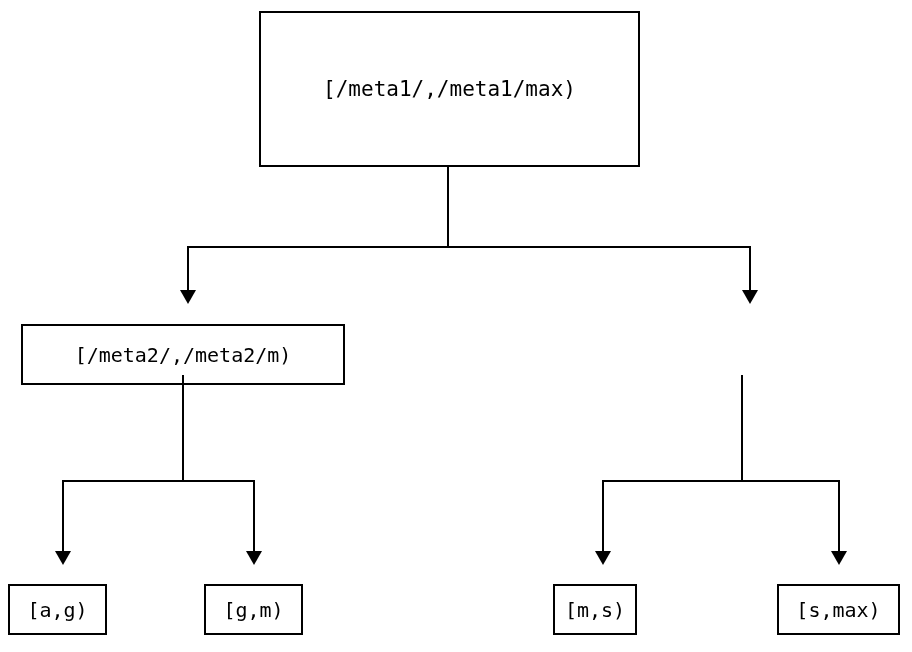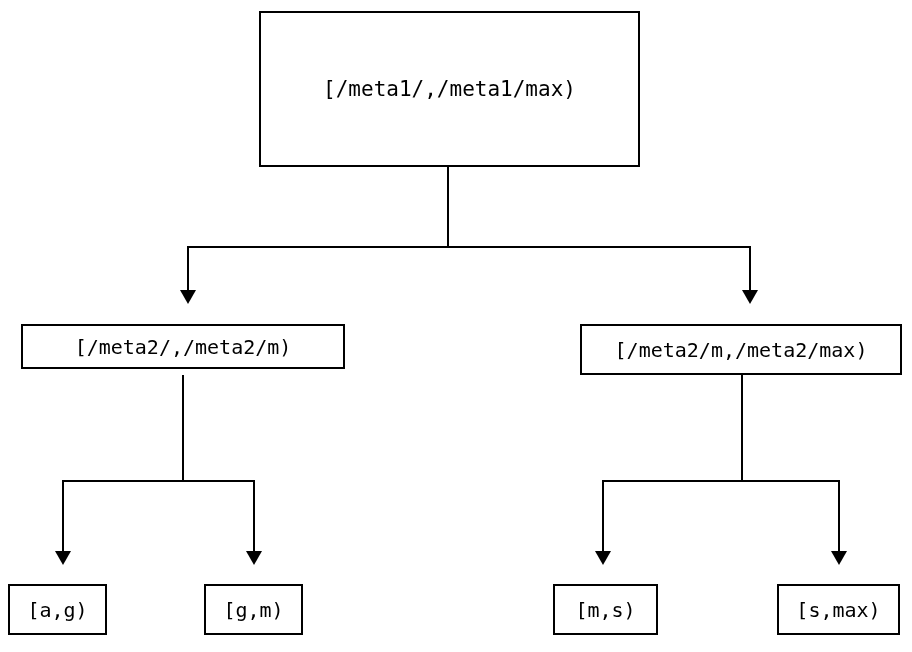--- a/index.html
+++ b/index.html
@@ -38,39 +38,39 @@
     width: 381px;
     height: 156px;
   }
   #node-root .node-label { font-size: 21px; }
 
   
   #node-mid-left {
     left: 21px;
     top: 324px;
     width: 324px;
-    height: 45px;
+    height: 61px;
   }
   #node-mid-right {
     left: 580px;
     top: 324px;
     width: 322px;
     height: 51px;
   }
   #node-mid-left .node-label,
   #node-mid-right .node-label { font-size: 20px; }
 
   
   .leaf {
     top: 584px;
     height: 51px;
   }
   #node-leaf-0 { left: 8px;   width: 99px; }
   #node-leaf-1 { left: 204px; width: 99px; text-align: center; }
-  #node-leaf-2 { left: 553px; width: 105px; }
+  #node-leaf-2 { left: 553px; width: 84px; }
   #node-leaf-3 { left: 777px; width: 123px; align-items: center; }
   .leaf .node-label { font-size: 20px; }
 
   
   .edge-v, .edge-h {
     position: absolute;
     background: #000000;
   }
   .edge-v { width: 2px; }
   .edge-h { height: 2px; }
@@ -100,23 +100,20 @@
   <div class="edge-v" style="left:187px; top:246px; height:45px;"></div>
   <div class="arrow" style="left:180px; top:290px;"></div>
 
   <div class="edge-v" style="left:749px; top:246px; height:45px;"></div>
   <div class="arrow" style="left:742px; top:290px;"></div>
 
   <div class="node" id="node-mid-left">
     <span class="node-label">[/meta2/,/meta2/m)</span>
   </div>
 
-  <div class="node" id="node-mid-right">
-    <span class="node-label">[/meta2/m,/meta2/max)</span>
-  </div>
 
   <div class="edge-v" style="left:182px; top:375px; height:107px;"></div>
   <div class="edge-h" style="left:63px; top:480px; width:191px;"></div>
   <div class="edge-v" style="left:62px; top:480px; height:72px;"></div>
   <div class="arrow" style="left:55px; top:551px;"></div>
   <div class="edge-v" style="left:253px; top:480px; height:72px;"></div>
   <div class="arrow" style="left:246px; top:551px;"></div>
 
   <div class="edge-v" style="left:741px; top:375px; height:107px;"></div>
   <div class="edge-h" style="left:603px; top:480px; width:236px;"></div>

